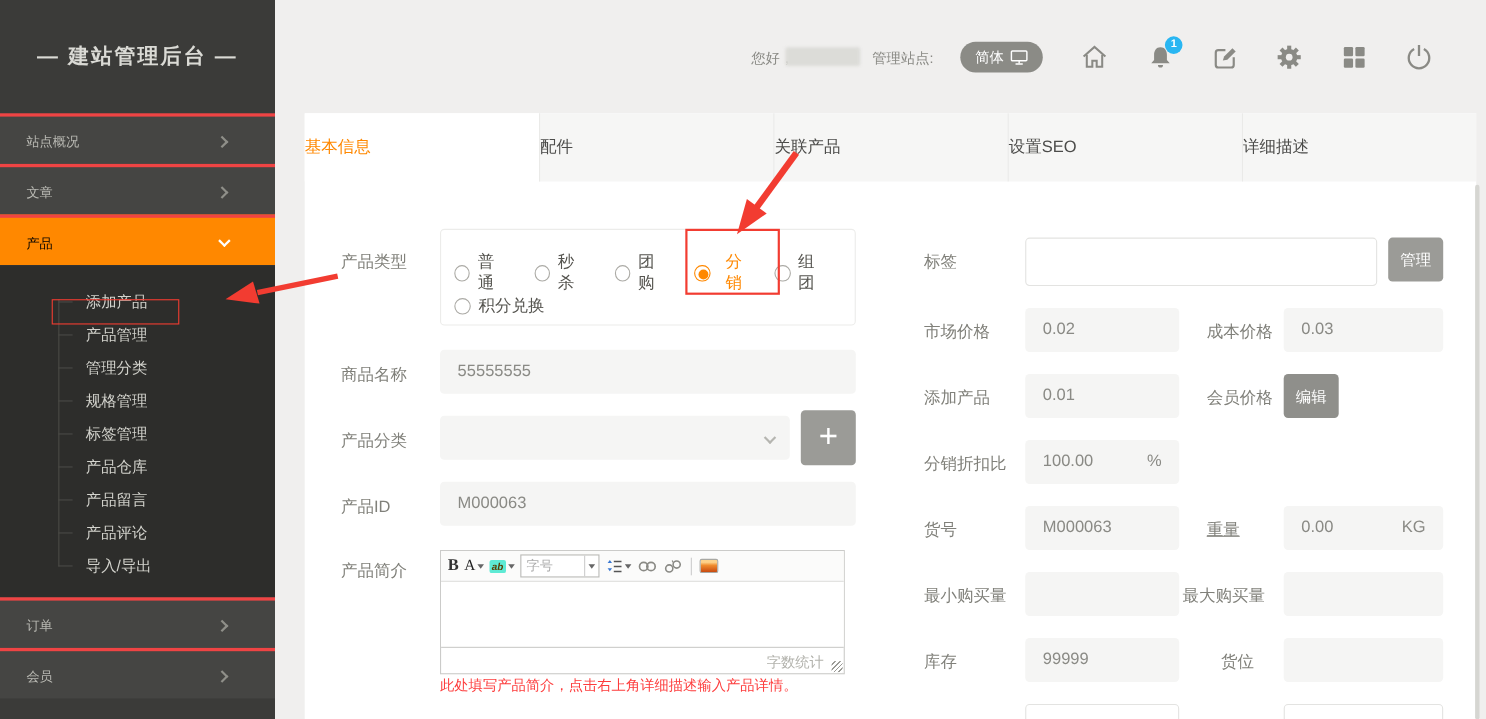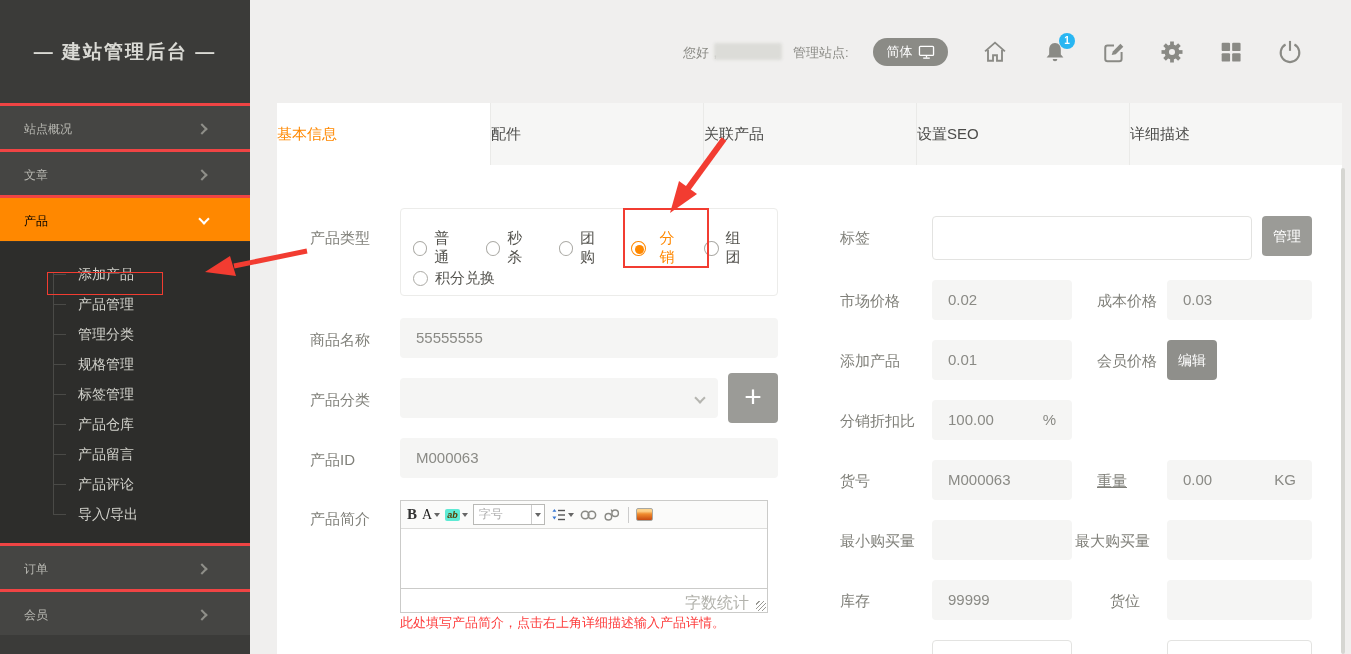--- a/index.html
+++ b/index.html
@@ -53,21 +53,21 @@
   .ed-a { font-family:"Liberation Serif",serif; font-size:14px; color:#222; }
   .caret { width:0; height:0; border-left:3px solid transparent; border-right:3px solid transparent; border-top:4px solid #666; display:inline-block; }
   .hl { background:#5eead4; color:#5a3c00; font-size:9px; font-weight:bold; padding:1px 2px; border-radius:2px; font-style:italic; }
   .fscombo { width:72px; height:21px; border:1px solid #b9b9b6; background:#fff; display:flex; align-items:center; }
   .fscombo .fstext { flex:1; font-size:12px; color:#aaa; padding-left:5px; }
   .fscombo .fsbtn { width:13px; height:100%; border-left:1px solid #ccc; display:flex; align-items:center; justify-content:center; }
   .vsep { width:1px; height:16px; background:#ccc; margin:0 2px; }
   .imgicon { width:17px; height:13px; border:1px solid #a8a8a3; border-radius:2px; background:linear-gradient(#fdd28a 20%,#f08c2e 45%,#c84a10); }
   .ed-body { height:59px; background:#fff; }
   .ed-foot { height:24px; border-top:1px solid #cbcbc9; position:relative; }
-  .wordcount { position:absolute; right:18px; top:4px; font-size:16px; color:#b2b2ac; }
+  .wordcount { position:absolute; right:18px; top:4px; font-size:13px; color:#b2b2ac; }
   .grip { position:absolute; right:1px; bottom:1px; width:10px; height:10px; background:repeating-linear-gradient(135deg,transparent 0 2px,#9a9a95 2px 3px); }
   .rednote { position:absolute; left:400px; top:614px; font-size:13px; color:#fd3c3c; }
 
   
   .redbox { position:absolute; border:2px solid #f23c31; pointer-events:none; }
   svg.overlay { position:absolute; left:0; top:0; pointer-events:none; }
   .scrollstrip { position:absolute; left:1341px; top:168px; width:4px; height:486px; background:#d6d6d2; border-radius:2px; }
   u.dotted { text-decoration:underline; }
 </style>
 </head>

